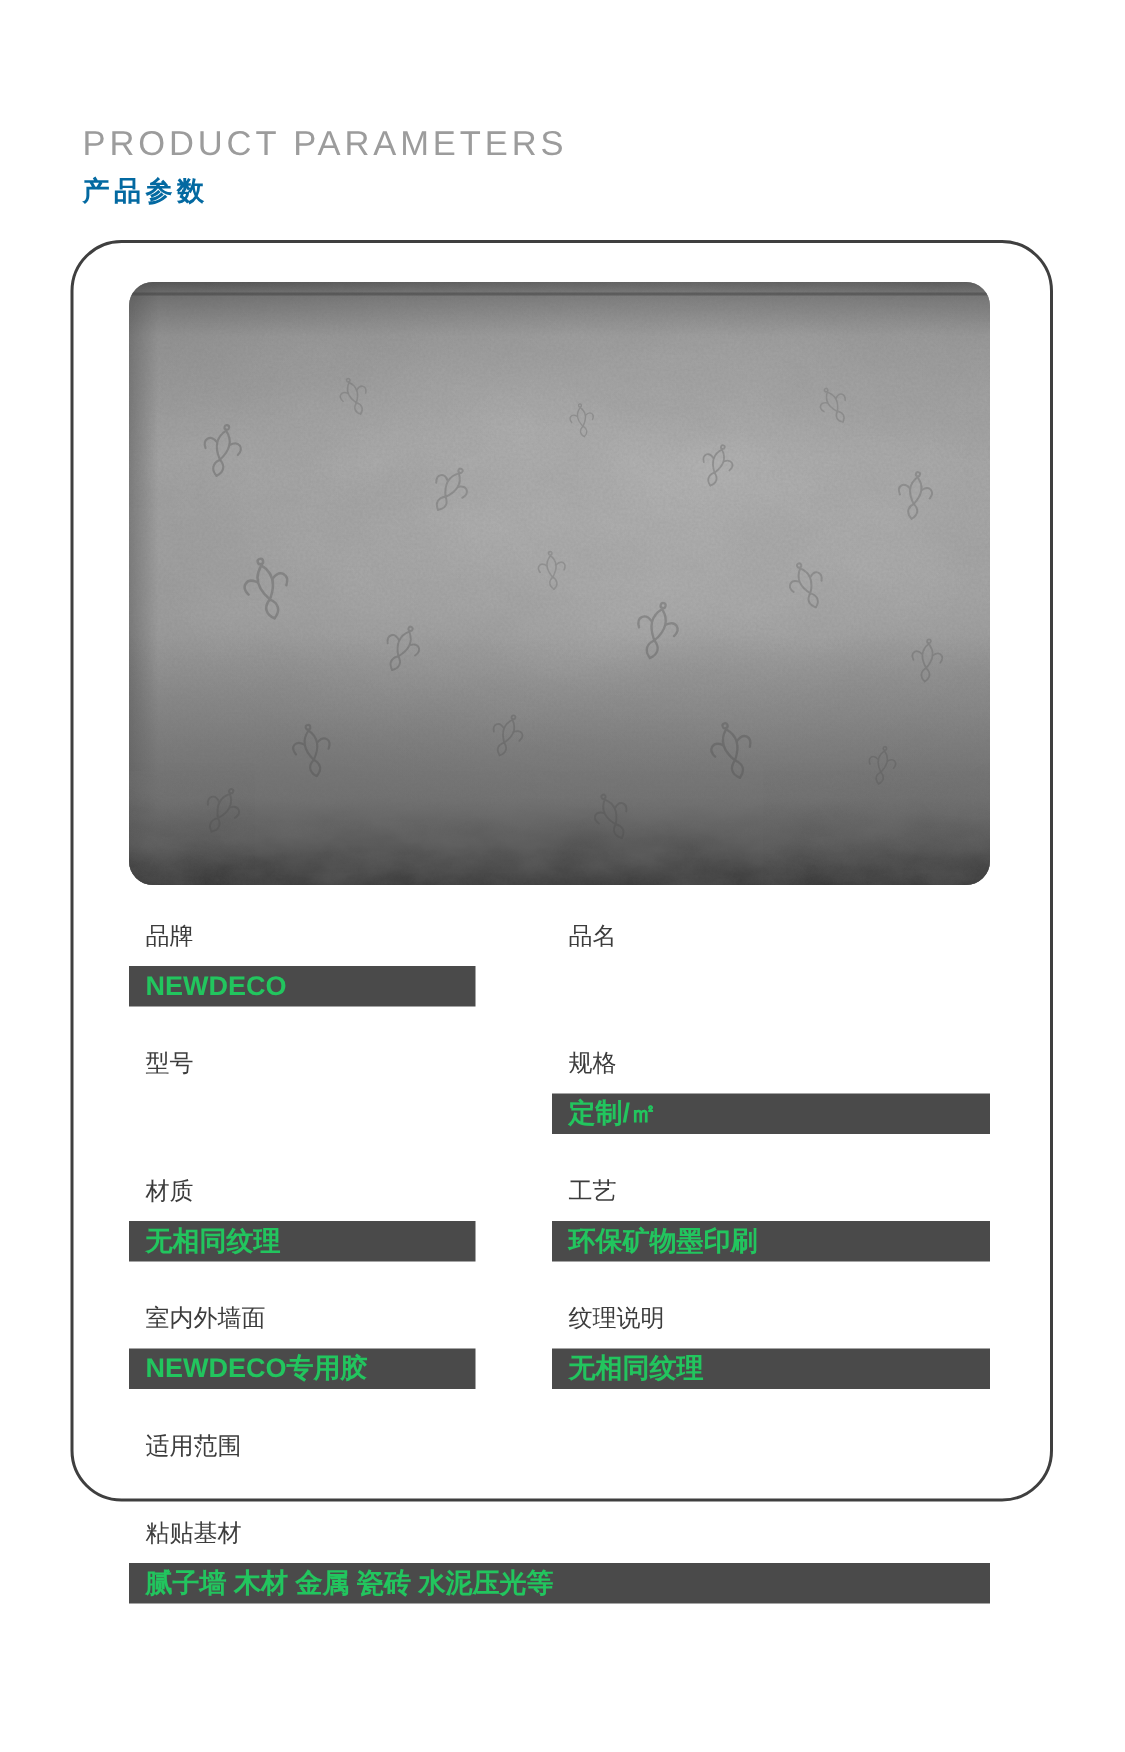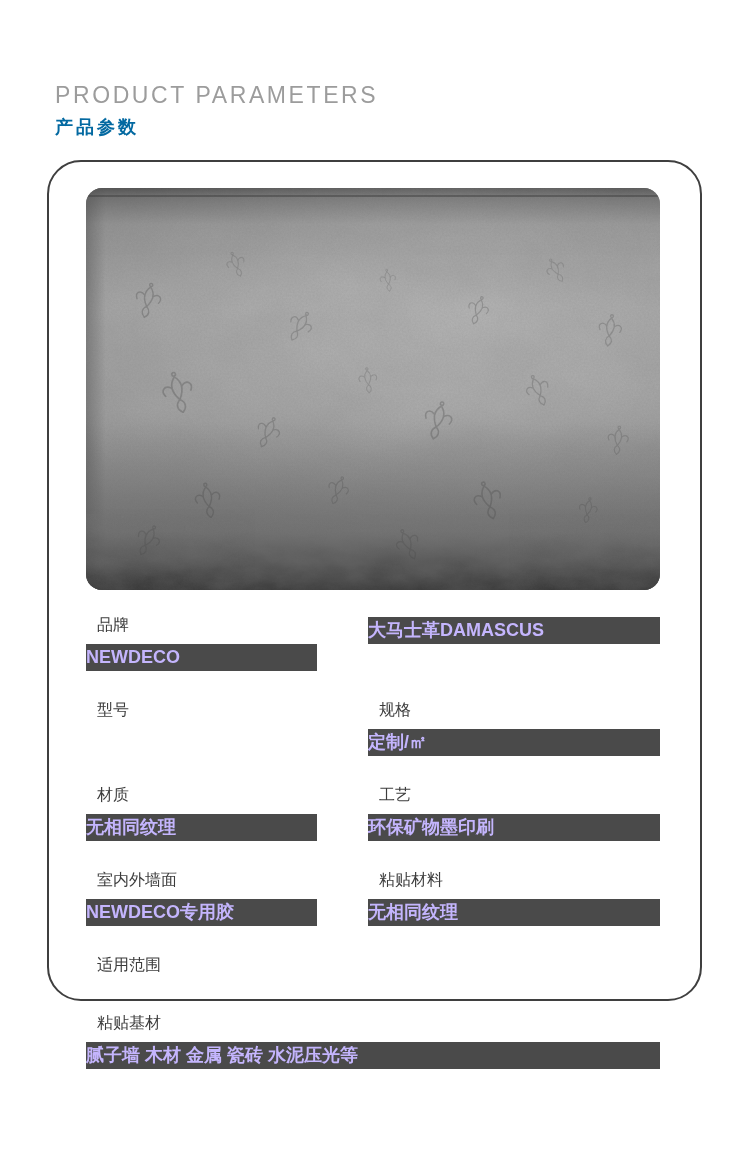--- a/index.html
+++ b/index.html
@@ -44,23 +44,23 @@
   }
   .param{min-width:0;}
   .param.full{grid-column:1 / -1;}
   .param-label{
     font-size:16px;color:#3c3c3c;line-height:1;
     padding-left:11px;margin-bottom:11px;
     white-space:nowrap;
   }
   .param-value{
     height:27px;line-height:27px;
-    background:#4a4a4a;color:#c4b5fd;
+    background:#4a4a4a;color:#22c55e;
     font-size:18px;font-weight:700;
-    padding-left:0;white-space:nowrap;overflow:hidden;
+    padding-left:11px;white-space:nowrap;overflow:hidden;
   }
 </style>
 </head>
 <body>
 
 <div class="page">
 
   <div class="header">
     <div class="title-en">PRODUCT PARAMETERS</div>
     <div class="title-zh">产品参数</div>
@@ -151,21 +151,21 @@
       </svg>
     </div>
 
     <div class="params">
 
       <div class="param">
         <div class="param-label">品牌</div>
         <div class="param-value">NEWDECO</div>
       </div>
       <div class="param">
-        <div class="param-value">大马士革DAMASCUS</div>
+        <div class="param-label">品名</div>
       </div>
 
       <div class="param">
         <div class="param-label">型号</div>
       </div>
       <div class="param">
         <div class="param-label">规格</div>
         <div class="param-value">定制/㎡</div>
       </div>
 
@@ -176,21 +176,21 @@
       <div class="param">
         <div class="param-label">工艺</div>
         <div class="param-value">环保矿物墨印刷</div>
       </div>
 
       <div class="param">
         <div class="param-label">室内外墙面</div>
         <div class="param-value">NEWDECO专用胶</div>
       </div>
       <div class="param">
-        <div class="param-label">粘贴材料</div>
+        <div class="param-label">纹理说明</div>
         <div class="param-value">无相同纹理</div>
       </div>
 
       <div class="param full">
         <div class="param-label">适用范围</div>
       </div>
 
       <div class="param full">
         <div class="param-label">粘贴基材</div>
         <div class="param-value">腻子墙 木材 金属 瓷砖 水泥压光等</div>

